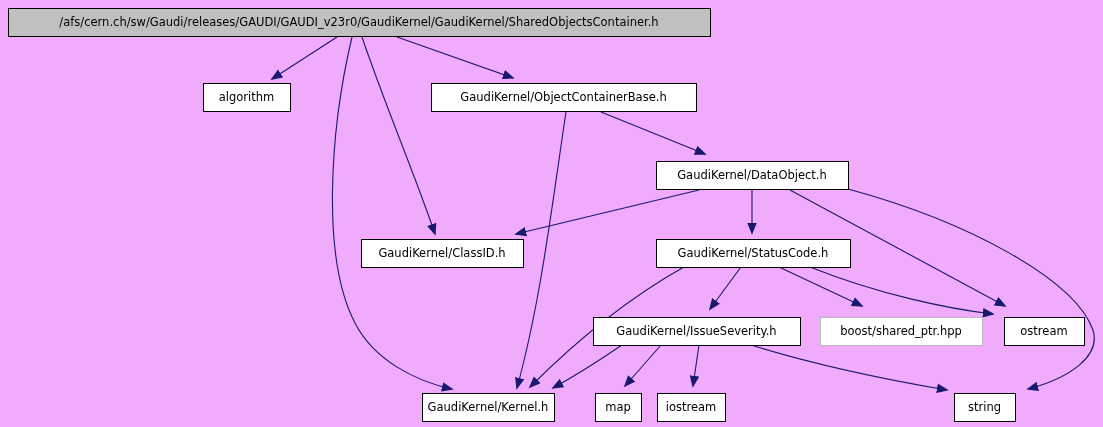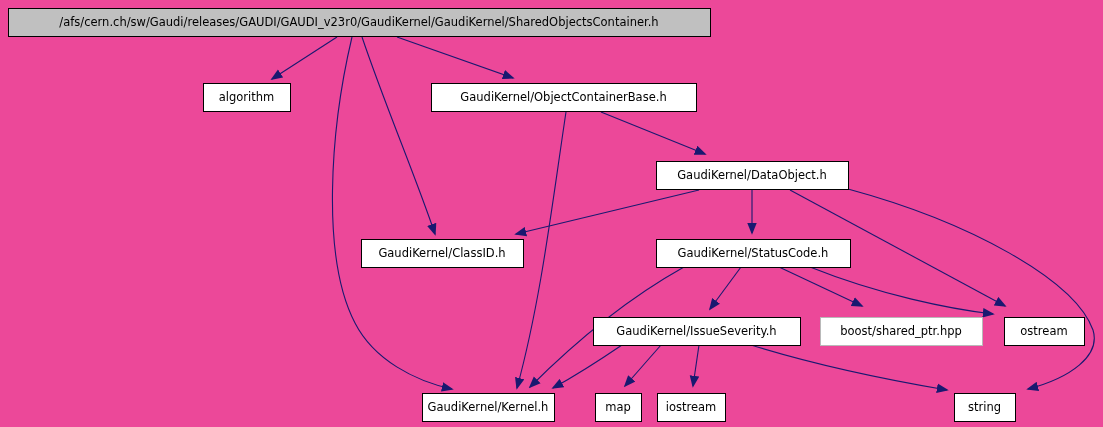--- a/index.html
+++ b/index.html
@@ -4,21 +4,21 @@
 <style>
   html, body {
     margin: 0;
     padding: 0;
     background: #ffffff;
   }
   .canvas {
     position: relative;
     width: 1103px;
     height: 427px;
-    background: #ec4899;
+    background: #f0abfc;
     font-family: "DejaVu Sans", "Liberation Sans", sans-serif;
   }
   svg text {
     font-family: "DejaVu Sans", "Liberation Sans", sans-serif;
     font-size: 11.5px;
     fill: #000000;
   }
   svg .edge {
     fill: none;
     stroke-width: 1.1;

